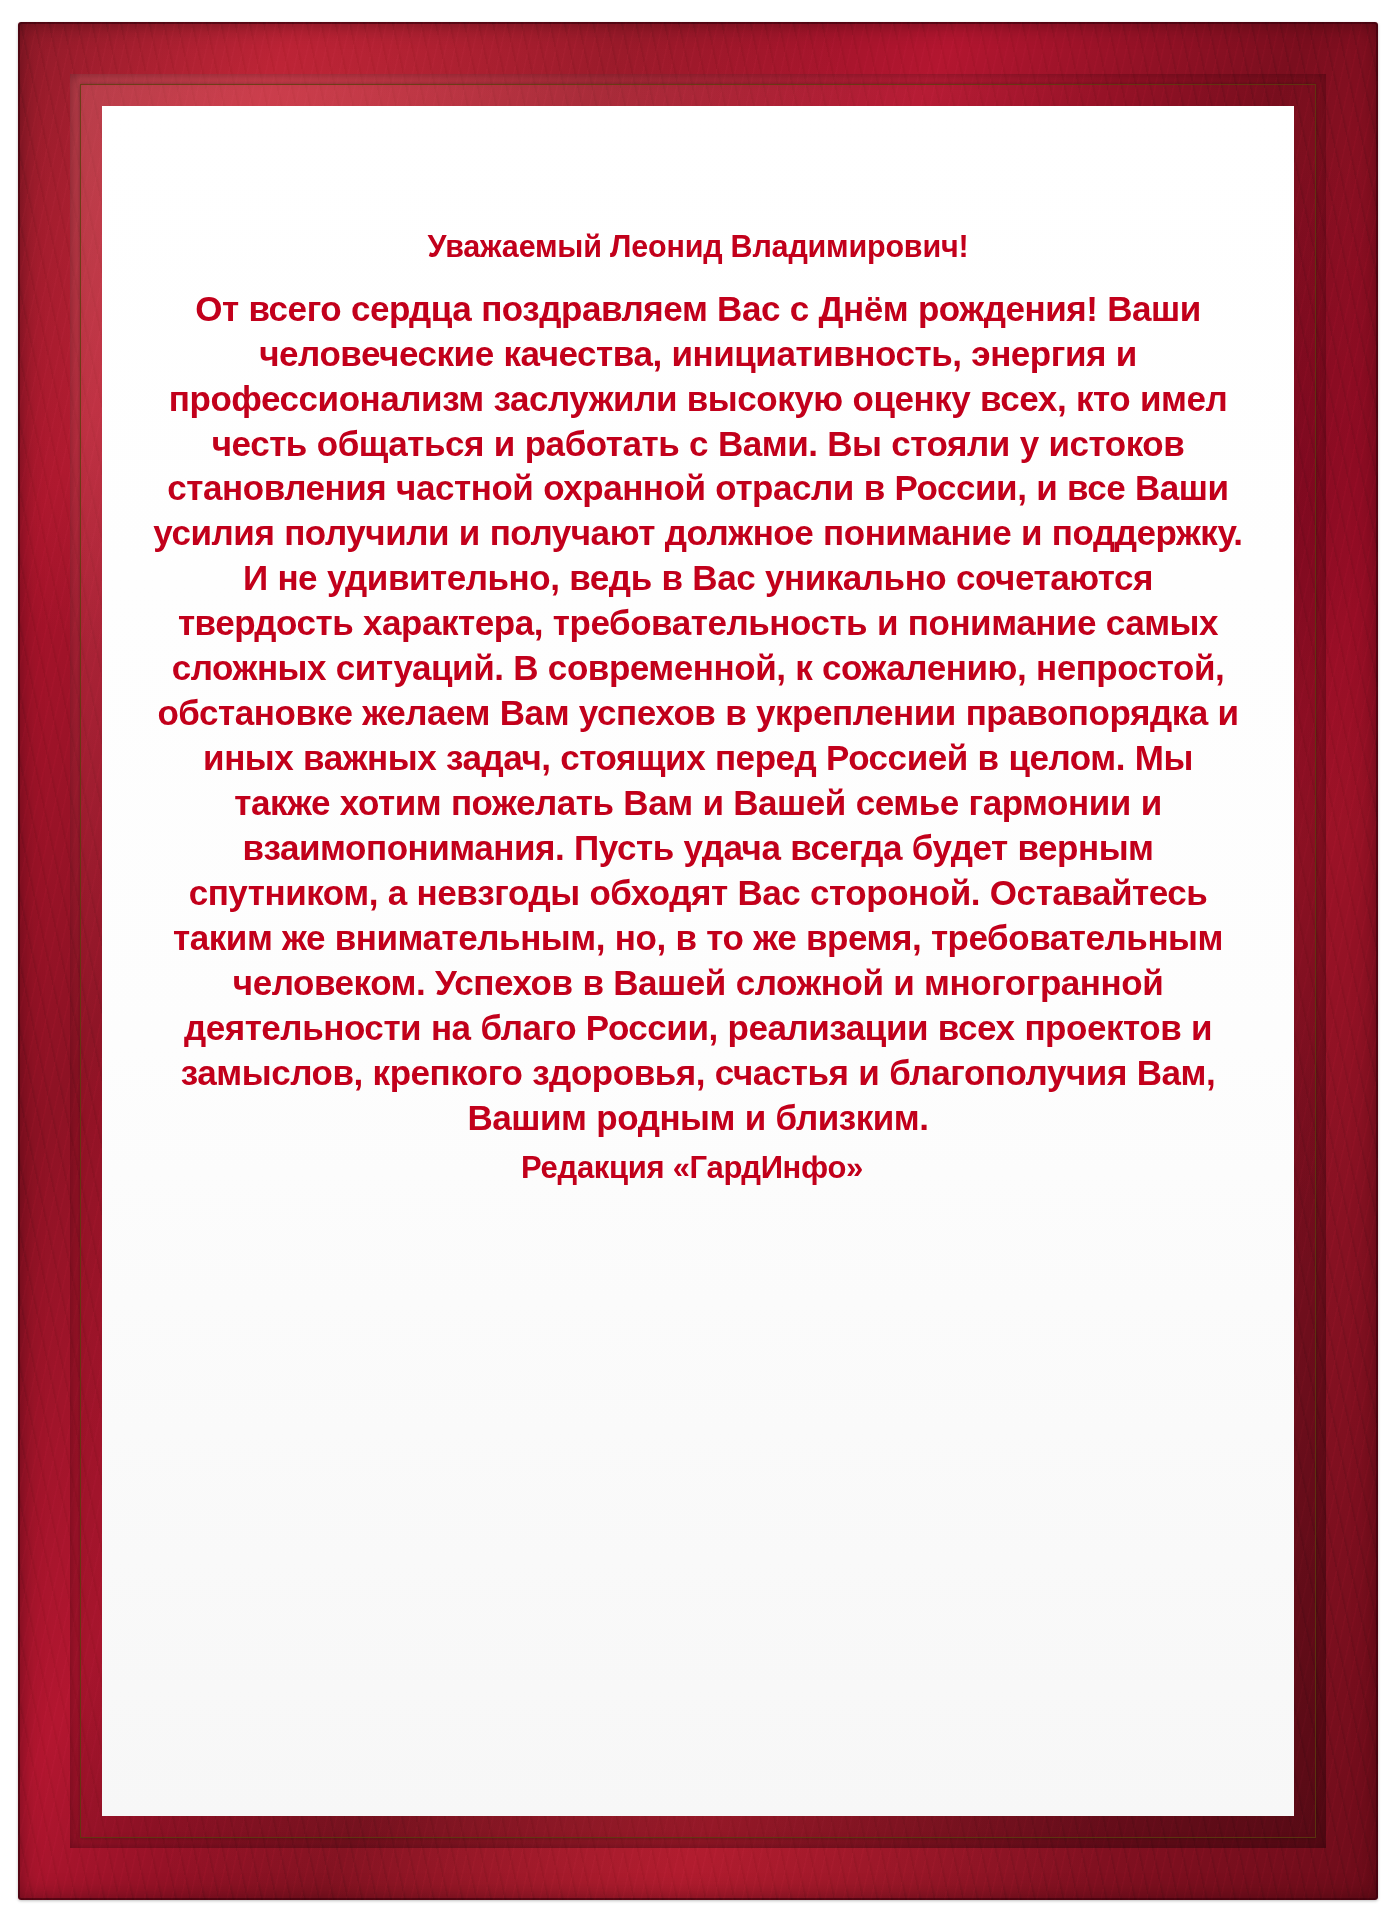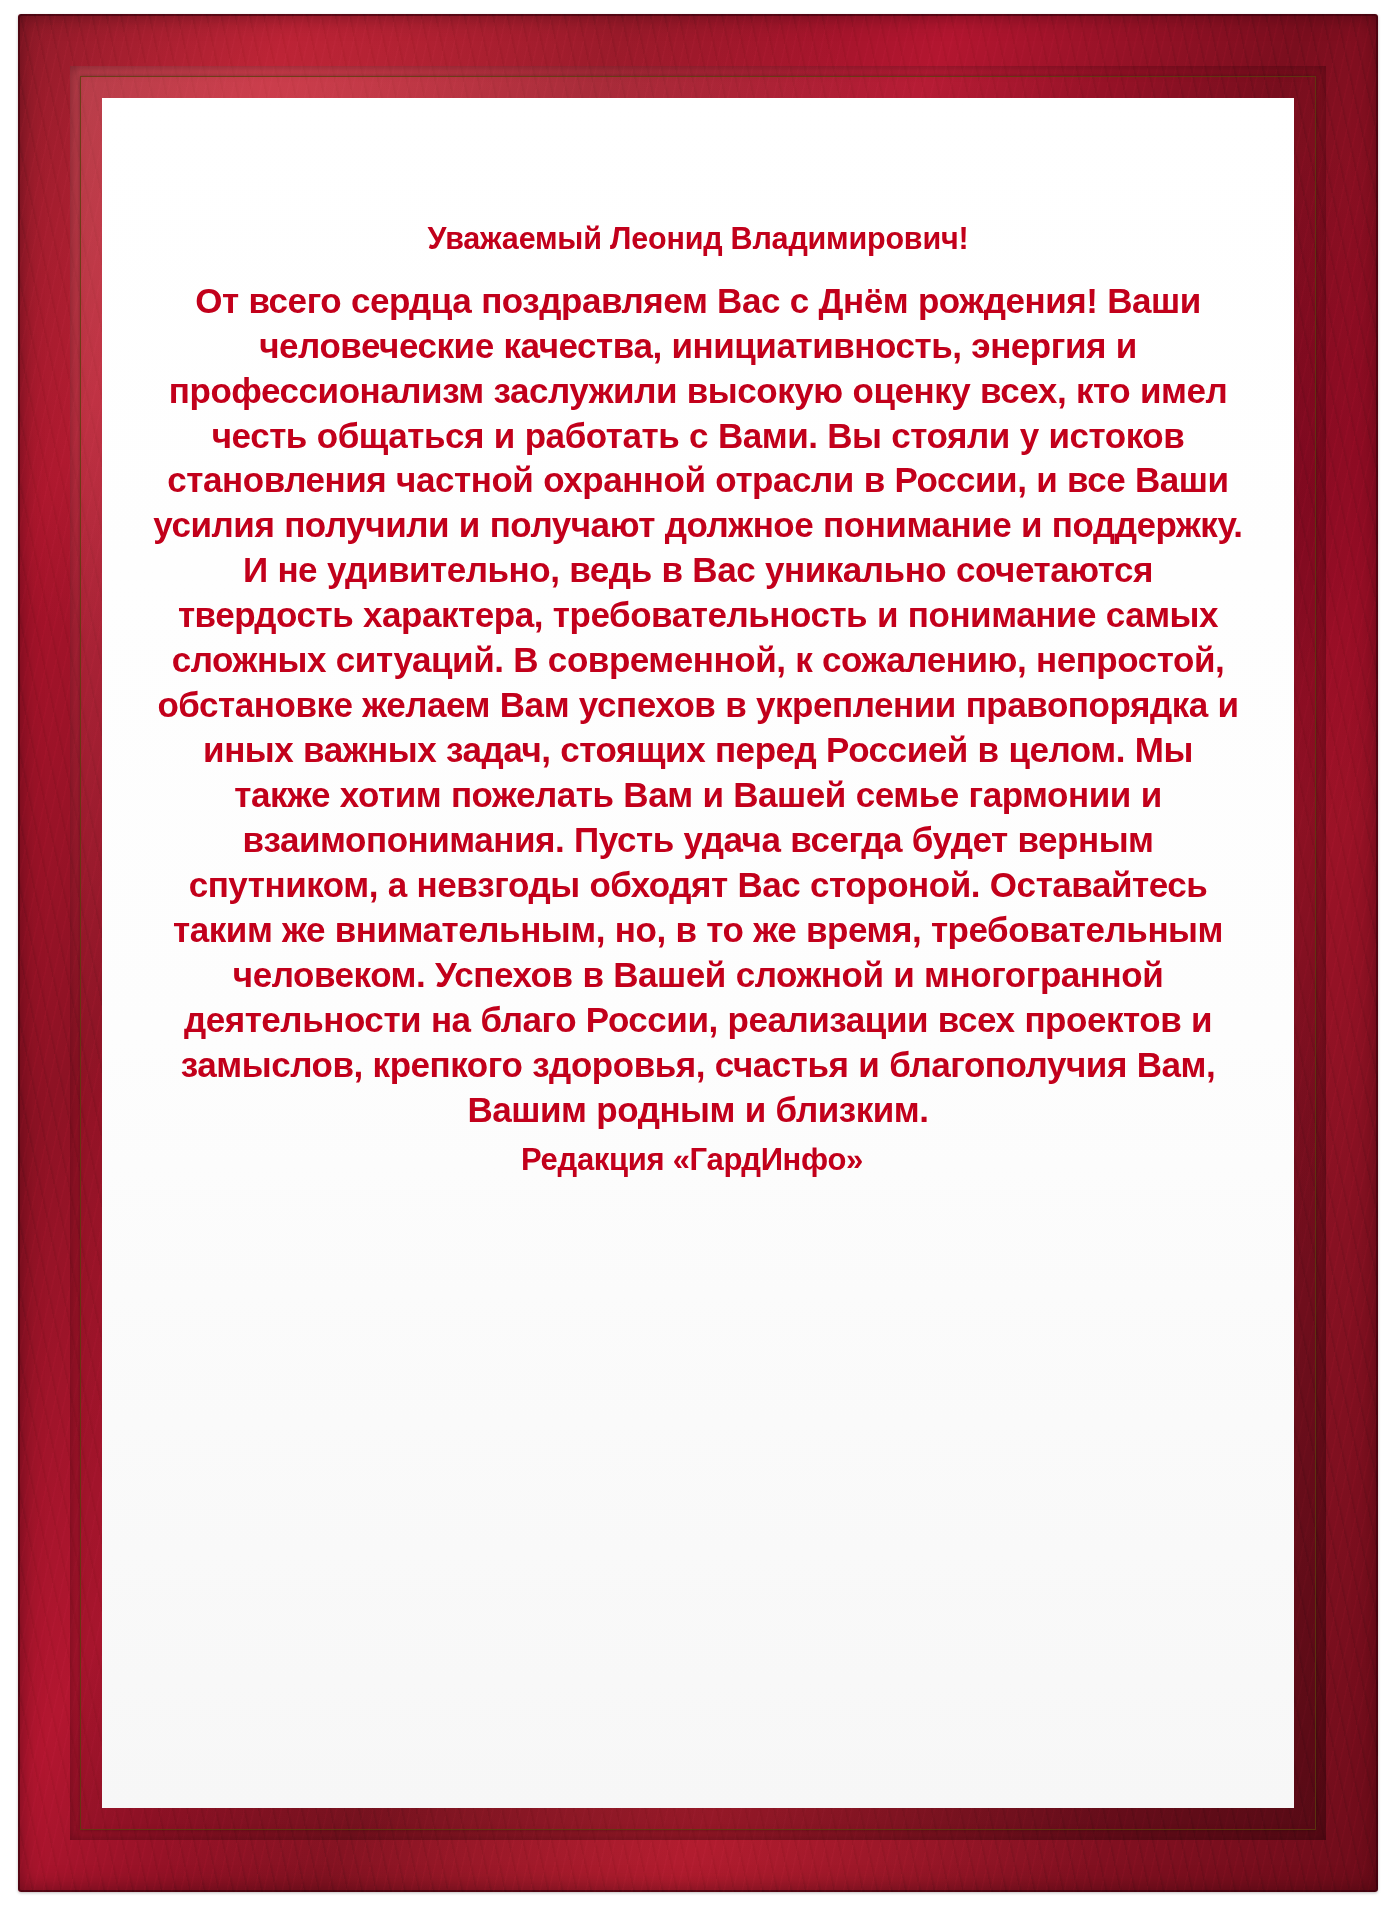--- a/index.html
+++ b/index.html
@@ -19,21 +19,21 @@
     position: relative;
     width: 1398px;
     height: 1920px;
     background: #ffffff;
   }
 
   
   .frame-wrap {
     position: absolute;
     left: 18px;
-    top: 14px;
+    top: 22px;
     width: 1360px;
     height: 1878px;
   }
 
   
   .frame-outer {
     position: absolute;
     inset: 0;
     border-radius: 3px;
     background:

